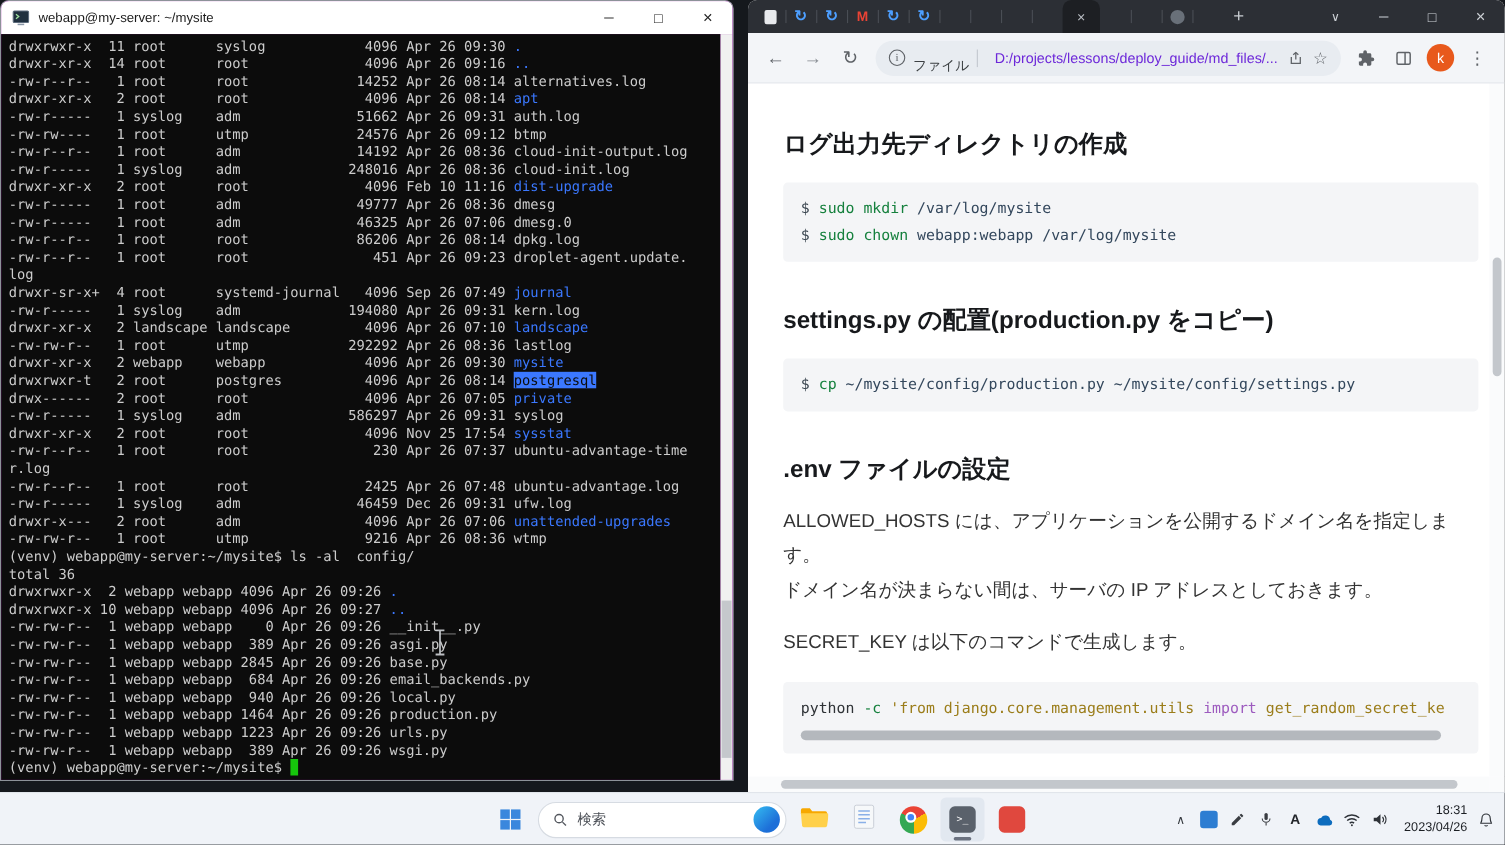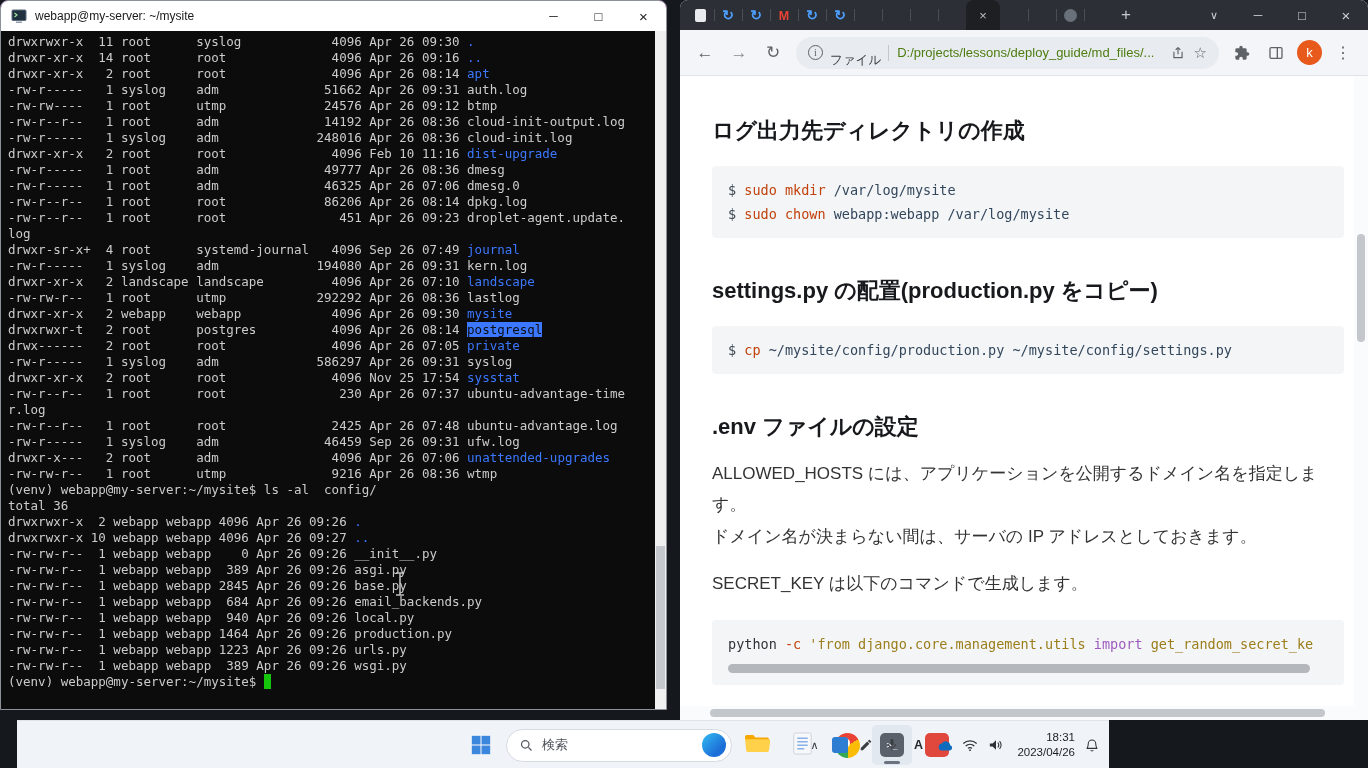--- a/index.html
+++ b/index.html
@@ -63,51 +63,51 @@
   .icon-menu::before { content:"⋮"; font-size:16px; }
   .icon-star::before { content:"☆"; font-size:15px; }
   .omnibox { flex:1; min-width:0; height:32px; background:#e8ecf1; border-radius:16px;
     display:flex; align-items:center; padding:0 12px; margin:0 6px; }
   .omni-info { flex:none; width:15px; height:15px; border:1.3px solid #5f6368; border-radius:50%;
     color:#5f6368; font-size:10px; display:flex; align-items:center; justify-content:center;
     font-family:"Liberation Serif",serif; }
   .omni-info::before { content:"i"; }
   .omni-label { font-size:12.5px; color:#3c4043; margin:16px 7px 0 7px; white-space:nowrap; flex:none; }
   .omni-sep { width:1px; height:16px; background:#c3c8cf; margin-right:8px; flex:none; }
-  .omni-url { flex:1; min-width:0; font-size:13px; color:#4d7c0f; white-space:nowrap; overflow:hidden; }
+  .omni-url { flex:1; min-width:0; font-size:13px; color:#6d28d9; white-space:nowrap; overflow:hidden;text-align:right; }
   .omni-ic { flex:none; margin-left:9px; color:#5f6368; display:flex; align-items:center; }
   .avatar { flex:none; width:25px; height:25px; border-radius:50%; background:#e8591c; color:#fff;
     font-size:13px; display:flex; align-items:center; justify-content:center; margin:0 4px; }
 
   .content { position:absolute; left:0; right:14px; top:76px; bottom:14px; background:#fff;
     overflow:hidden; padding:40px 0 0 32px; }
   .doc-h2 { font-size:22px; font-weight:bold; color:#17191c; margin:38px 20px 16px 0; }
   .doc-h2:first-child { margin-top:0; }
   .doc-p { font-size:17px; color:#333; line-height:1.85; margin:16px 20px 16px 0; }
   .codeblock { background:#f4f5f7; border-radius:4px; padding:12px 16px; margin:20px 10px 22px 0;
     font-family:"DejaVu Sans Mono","Liberation Mono",monospace; font-size:13.5px;
     line-height:24px; white-space:pre; overflow:hidden; }
   .code-pr { color:#3d4852; }
-  .code-cmd { color:#c2410c; }
+  .code-cmd { color:#15803d; }
   .code-arg { color:#33475c; }
   .code-plain { color:#2f3337; }
   .code-str { color:#9b7d1a; }
   .code-kw { color:#9d5bbf; }
   .code-hscroll { height:9px; margin-top:8px; }
   .code-hscroll .thumb { height:9px; width:97%; border-radius:5px; background:#b4b8bd; }
 
   .v-scrollbar { position:absolute; right:0; top:76px; bottom:14px; width:14px; background:#fafbfc; }
   .v-thumb { position:absolute; left:3px; right:3px; top:158px; height:108px; border-radius:5px; background:#c3c7cc; }
   .h-scrollbar { position:absolute; left:0; right:14px; bottom:0; height:14px; background:#fafbfc; }
   .h-thumb { position:absolute; top:3px; height:8px; left:30px; width:615px; border-radius:4px; background:#c3c7cc; }
   .sb-corner { position:absolute; right:0; bottom:0; width:14px; height:14px; background:#fafbfc; }
 
   
-  .taskbar { position:absolute; left:0; bottom:0; width:1092px; height:48px; background:#f0f3f8;
-    border-top:1px solid #e1e5eb;margin-left:17px; }
+  .taskbar { position:absolute; left:0; bottom:0; width:1368px; height:48px; background:#f0f3f8;
+    border-top:1px solid #e1e5eb; }
   .tb-center { position:absolute; left:444px; top:0; height:48px; display:flex; align-items:center; gap:5px; }
   .tb-btn { width:40px; height:40px; border-radius:5px; display:flex; align-items:center;
     justify-content:center; position:relative; flex:none; }
   .tb-btn.active { background:#e2e8f0; }
   .tb-btn.active::after { content:""; position:absolute; bottom:1px; left:50%; margin-left:-8px;
     width:16px; height:3px; border-radius:2px; background:#6b7280; }
   .search-pill { width:226px; height:33px; background:#ffffff; border:1px solid #d6dbe2;
     border-radius:17px; display:flex; align-items:center; padding:0 5px 0 12px; flex:none; }
   .search-label { flex:1; font-size:13px; color:#4b4f56; margin-left:8px; }
   .bing-ball { width:24px; height:24px; border-radius:50%;
@@ -146,20 +146,21 @@
           </svg>
       </span>
       <span class="term-title">webapp@my-server: ~/mysite</span>
       <span class="term-btn icon-minimize"></span>
       <span class="term-btn icon-maximize"></span>
       <span class="term-btn icon-close"></span>
     </div>
     <div class="term-body">
         <div class="tline"><span>drwxrwxr-x  11 root      syslog            4096 Apr 26 09:30 </span><span class="t-dir">.</span></div>
         <div class="tline"><span>drwxr-xr-x  14 root      root              4096 Apr 26 09:16 </span><span class="t-dir">..</span></div>
+        <div class="tline"><span>-rw-r--r--   1 root      root             14252 Apr 26 08:14 alternatives.log</span></div>
         <div class="tline"><span>drwxr-xr-x   2 root      root              4096 Apr 26 08:14 </span><span class="t-dir">apt</span></div>
         <div class="tline"><span>-rw-r-----   1 syslog    adm              51662 Apr 26 09:31 auth.log</span></div>
         <div class="tline"><span>-rw-rw----   1 root      utmp             24576 Apr 26 09:12 btmp</span></div>
         <div class="tline"><span>-rw-r--r--   1 root      adm              14192 Apr 26 08:36 cloud-init-output.log</span></div>
         <div class="tline"><span>-rw-r-----   1 syslog    adm             248016 Apr 26 08:36 cloud-init.log</span></div>
         <div class="tline"><span>drwxr-xr-x   2 root      root              4096 Feb 10 11:16 </span><span class="t-dir">dist-upgrade</span></div>
         <div class="tline"><span>-rw-r-----   1 root      adm              49777 Apr 26 08:36 dmesg</span></div>
         <div class="tline"><span>-rw-r-----   1 root      adm              46325 Apr 26 07:06 dmesg.0</span></div>
         <div class="tline"><span>-rw-r--r--   1 root      root             86206 Apr 26 08:14 dpkg.log</span></div>
         <div class="tline"><span>-rw-r--r--   1 root      root               451 Apr 26 09:23 droplet-agent.update.</span></div>
@@ -169,21 +170,21 @@
         <div class="tline"><span>drwxr-xr-x   2 landscape landscape         4096 Apr 26 07:10 </span><span class="t-dir">landscape</span></div>
         <div class="tline"><span>-rw-rw-r--   1 root      utmp            292292 Apr 26 08:36 lastlog</span></div>
         <div class="tline"><span>drwxr-xr-x   2 webapp    webapp            4096 Apr 26 09:30 </span><span class="t-dir">mysite</span></div>
         <div class="tline"><span>drwxrwxr-t   2 root      postgres          4096 Apr 26 08:14 </span><span class="t-hl">postgresql</span></div>
         <div class="tline"><span>drwx------   2 root      root              4096 Apr 26 07:05 </span><span class="t-dir">private</span></div>
         <div class="tline"><span>-rw-r-----   1 syslog    adm             586297 Apr 26 09:31 syslog</span></div>
         <div class="tline"><span>drwxr-xr-x   2 root      root              4096 Nov 25 17:54 </span><span class="t-dir">sysstat</span></div>
         <div class="tline"><span>-rw-r--r--   1 root      root               230 Apr 26 07:37 ubuntu-advantage-time</span></div>
         <div class="tline"><span>r.log</span></div>
         <div class="tline"><span>-rw-r--r--   1 root      root              2425 Apr 26 07:48 ubuntu-advantage.log</span></div>
-        <div class="tline"><span>-rw-r-----   1 syslog    adm              46459 Sep 26 09:31 ufw.log</span></div>
+        <div class="tline"><span>-rw-r-----   1 syslog    adm              46459 Dec 26 09:31 ufw.log</span></div>
         <div class="tline"><span>drwxr-x---   2 root      adm               4096 Apr 26 07:06 </span><span class="t-dir">unattended-upgrades</span></div>
         <div class="tline"><span>-rw-rw-r--   1 root      utmp              9216 Apr 26 08:36 wtmp</span></div>
         <div class="tline"><span>(venv) webapp@my-server:~/mysite$ ls -al  config/</span></div>
         <div class="tline"><span>total 36</span></div>
         <div class="tline"><span>drwxrwxr-x  2 webapp webapp 4096 Apr 26 09:26 </span><span class="t-dir">.</span></div>
         <div class="tline"><span>drwxrwxr-x 10 webapp webapp 4096 Apr 26 09:27 </span><span class="t-dir">..</span></div>
         <div class="tline"><span>-rw-rw-r--  1 webapp webapp    0 Apr 26 09:26 __init__.py</span></div>
         <div class="tline"><span>-rw-rw-r--  1 webapp webapp  389 Apr 26 09:26 asgi.py</span></div>
         <div class="tline"><span>-rw-rw-r--  1 webapp webapp 2845 Apr 26 09:26 base.py</span></div>
         <div class="tline"><span>-rw-rw-r--  1 webapp webapp  684 Apr 26 09:26 email_backends.py</span></div>

